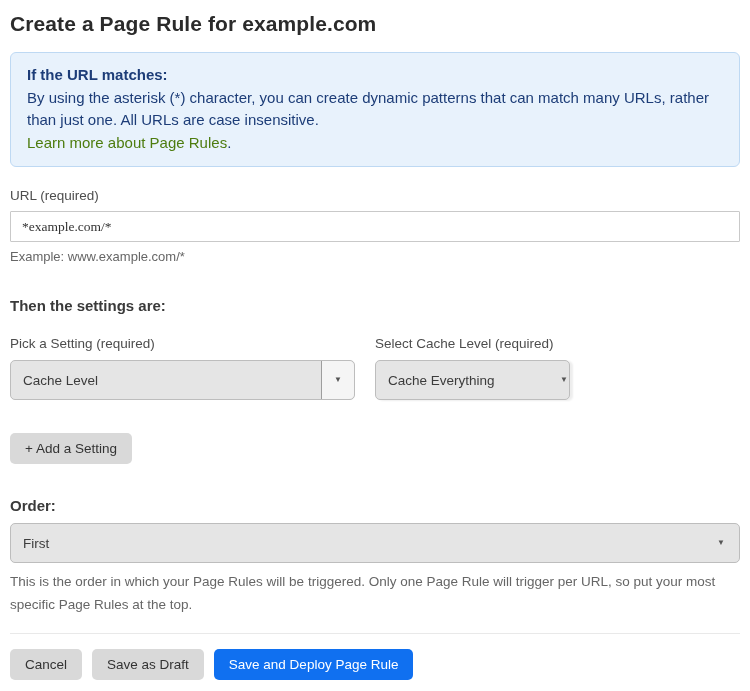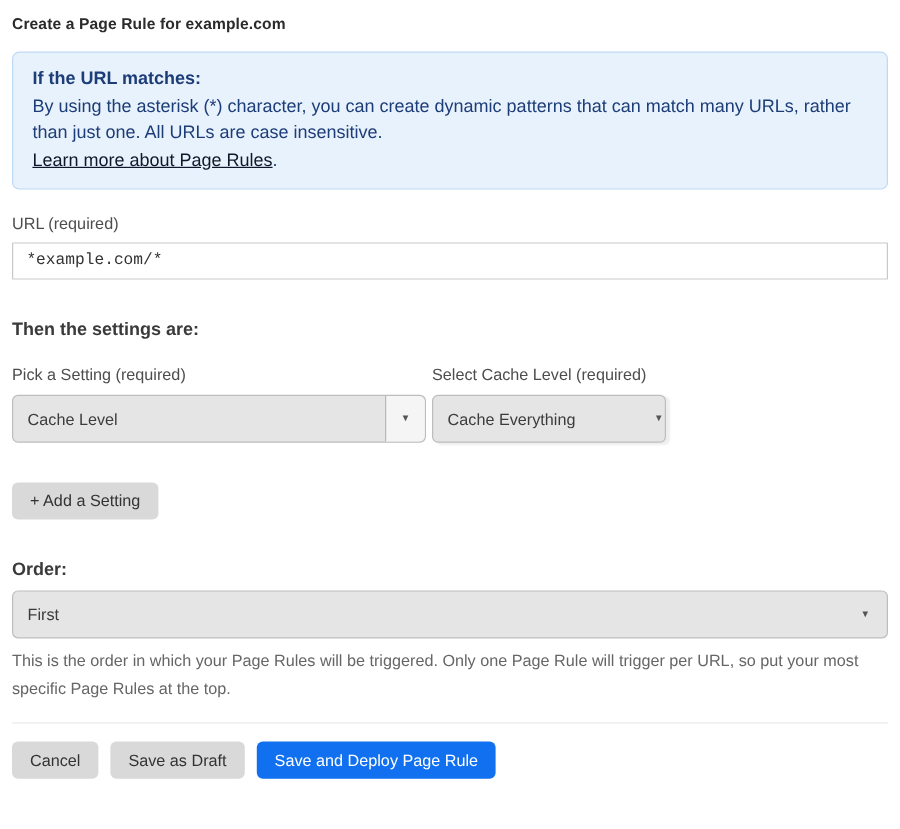--- a/index.html
+++ b/index.html
@@ -7,42 +7,41 @@
   body {
     width: 750px;
     height: 691px;
     font-family: "Liberation Sans", "DejaVu Sans", sans-serif;
     color: #333;
     overflow: hidden;
   }
   .container { padding: 10px 10px 0 10px; }
 
   .page-title {
-    font-size: 13px;
+    font-size: 21px;
     font-weight: bold;
     color: #2b2b2b;
     letter-spacing: 0.1px;
     margin-top: 2px;
   }
 
   
   .info-box {
     margin-top: 16px;
     background: #e8f2fc;
     border: 1px solid #bed9f3;
     border-radius: 6px;
     padding: 11px 16px 12px 16px;
     color: #1d3d78;
     font-size: 15px;
     line-height: 22.5px;
   }
   .info-box .info-heading { font-weight: bold; }
   .info-box a.info-link {
-    color: #0f172a;
-    text-decoration: underline;
+    color: #4d7c0f;
     cursor: pointer;
   }
 
   
   .field-label {
     font-size: 13.5px;
     color: #4d4d4d;
     margin-top: 21px;
   }
   .helper-text {
@@ -55,36 +54,36 @@
   .text-input {
     display: block;
     width: 100%;
     height: 31px;
     margin-top: 8px;
     border: 1px solid #c9c9c9;
     border-radius: 1px;
     padding: 0 11px;
     font-size: 13.5px;
     color: #333;
-    font-family: Liberation Mono, monospace;
+    font-family: Liberation Serif, serif;
     background: #fff;
     outline: none;
   }
 
   .section-heading {
     font-size: 15px;
     font-weight: bold;
     color: #3a3a3a;
     margin-top: 33px;
   }
 
   
   .settings-row {
     display: flex;
-    gap: 5px;
+    gap: 20px;
     margin-top: 0;
   }
   .settings-col .field-label { margin-top: 22px; }
 
   .select-control {
     margin-top: 9px;
     height: 40px;
     border: 1px solid #bdbdbd;
     border-radius: 5px;
     background: #e5e5e5;
@@ -173,20 +172,21 @@
   <h1 class="page-title">Create a Page Rule for example.com</h1>
 
   <div class="info-box">
     <div class="info-heading">If the URL matches:</div>
     <div class="info-body">By using the asterisk (*) character, you can create dynamic patterns that can match many URLs, rather than just one. All URLs are case insensitive.</div>
     <div><a class="info-link">Learn more about Page Rules</a><span>.</span></div>
   </div>
 
   <div class="field-label">URL (required)</div>
   <input class="text-input" type="text" value="*example.com/*" style="">
+  <div class="helper-text">Example: www.example.com/*</div>
 
   <h2 class="section-heading">Then the settings are:</h2>
 
   <div class="settings-row">
     <div class="settings-col">
       <div class="field-label">Pick a Setting (required)</div>
       <div class="select-control select-split select-setting">
         <span class="select-value">Cache Level</span>
         <span class="caret-box">
             <span class="caret">▼</span>

